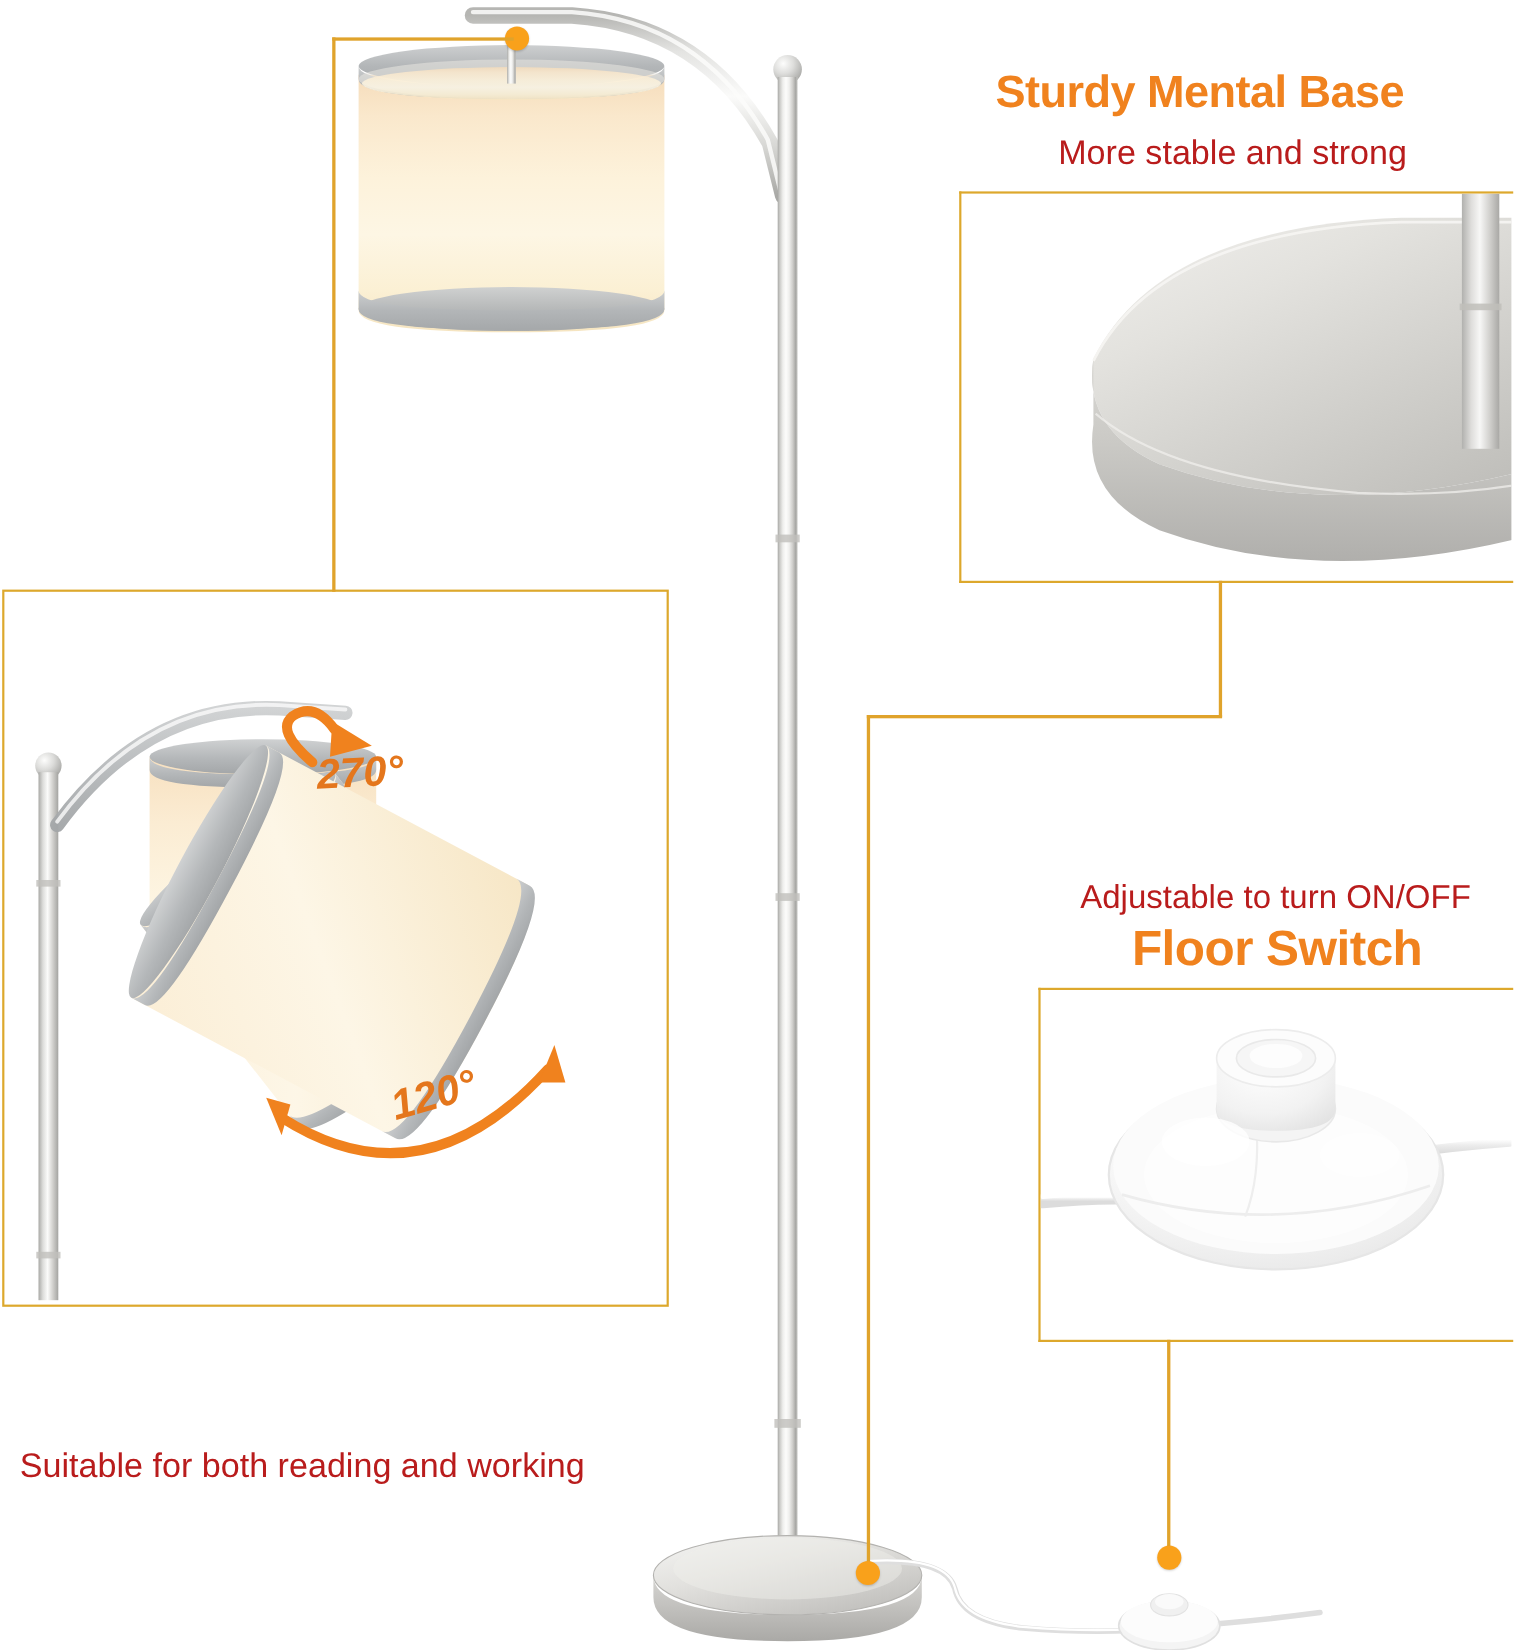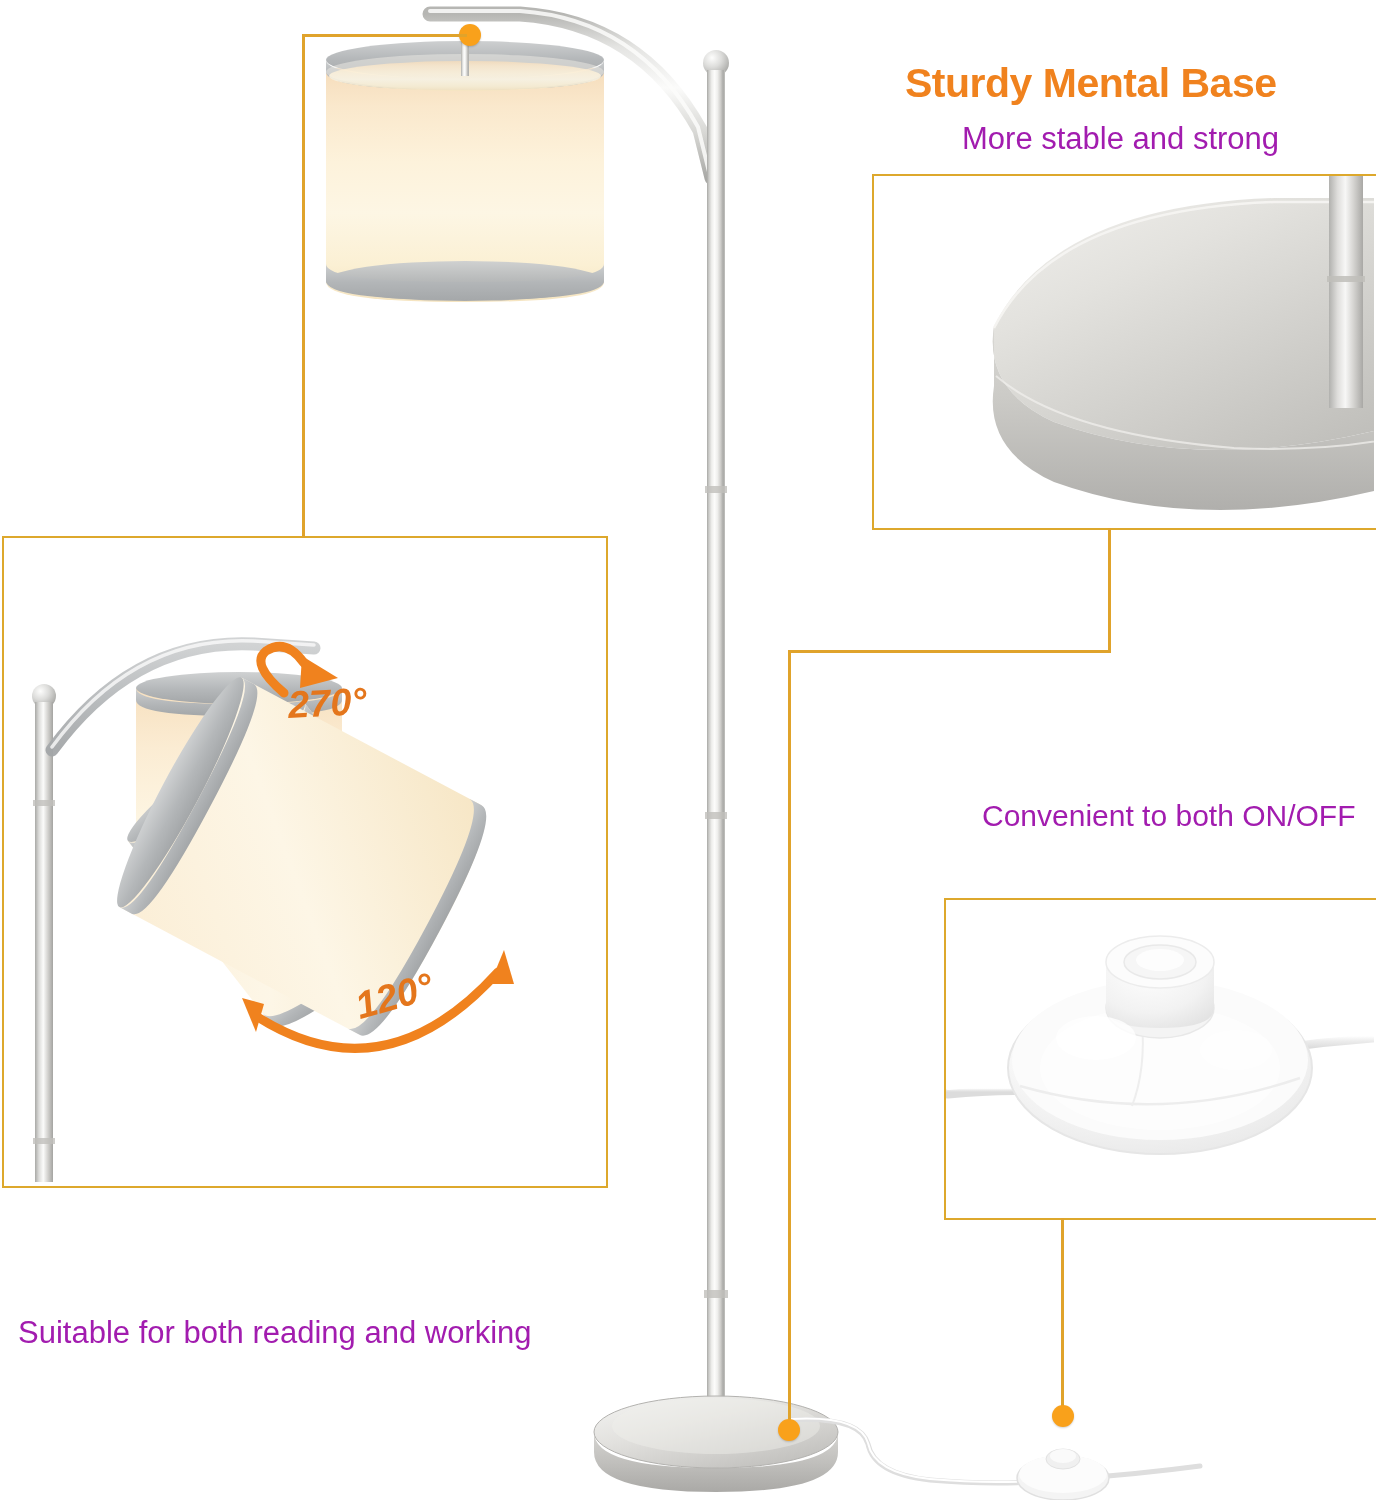--- a/index.html
+++ b/index.html
@@ -22,21 +22,21 @@
 
   
   .heading {
     color: #F0821E;
     font-weight: bold;
     letter-spacing: -0.5px;
     white-space: nowrap;
     line-height: 1.05;
   }
   .subheading {
-    color: #a21caf;
+    color: #b91c1c;
     font-weight: normal;
     white-space: nowrap;
     line-height: 1.1;
   }
 
   #base-title {
     left: 905px; top: 62px;
     font-size: 41px;
   }
   #base-sub {
@@ -362,17 +362,18 @@
   <div class="abs conn conn-h" style="left:788px; top:650px; width:323px;"></div>
   <div class="abs conn conn-v" style="left:788px; top:650px; height:779px;"></div>
   <div class="abs dot" style="left:778px; top:1419px; width:22px; height:22px;"></div>
 
   <div class="abs conn conn-v" style="left:1061px; top:1218px; height:194px;"></div>
   <div class="abs dot" style="left:1052px; top:1405px; width:22px; height:22px;"></div>
 
   <div class="abs heading" id="base-title">Sturdy Mental Base</div>
   <div class="abs subheading" id="base-sub">More stable and strong</div>
 
-  <div class="abs subheading" id="switch-sub">Convenient to both ON/OFF</div>
+  <div class="abs subheading" id="switch-sub">Adjustable to turn ON/OFF</div>
+  <div class="abs heading" id="switch-title">Floor Switch</div>
 
   <div class="abs subheading" id="shade-sub">Suitable for both reading and working</div>
 
 </div>
 
 </body></html>

